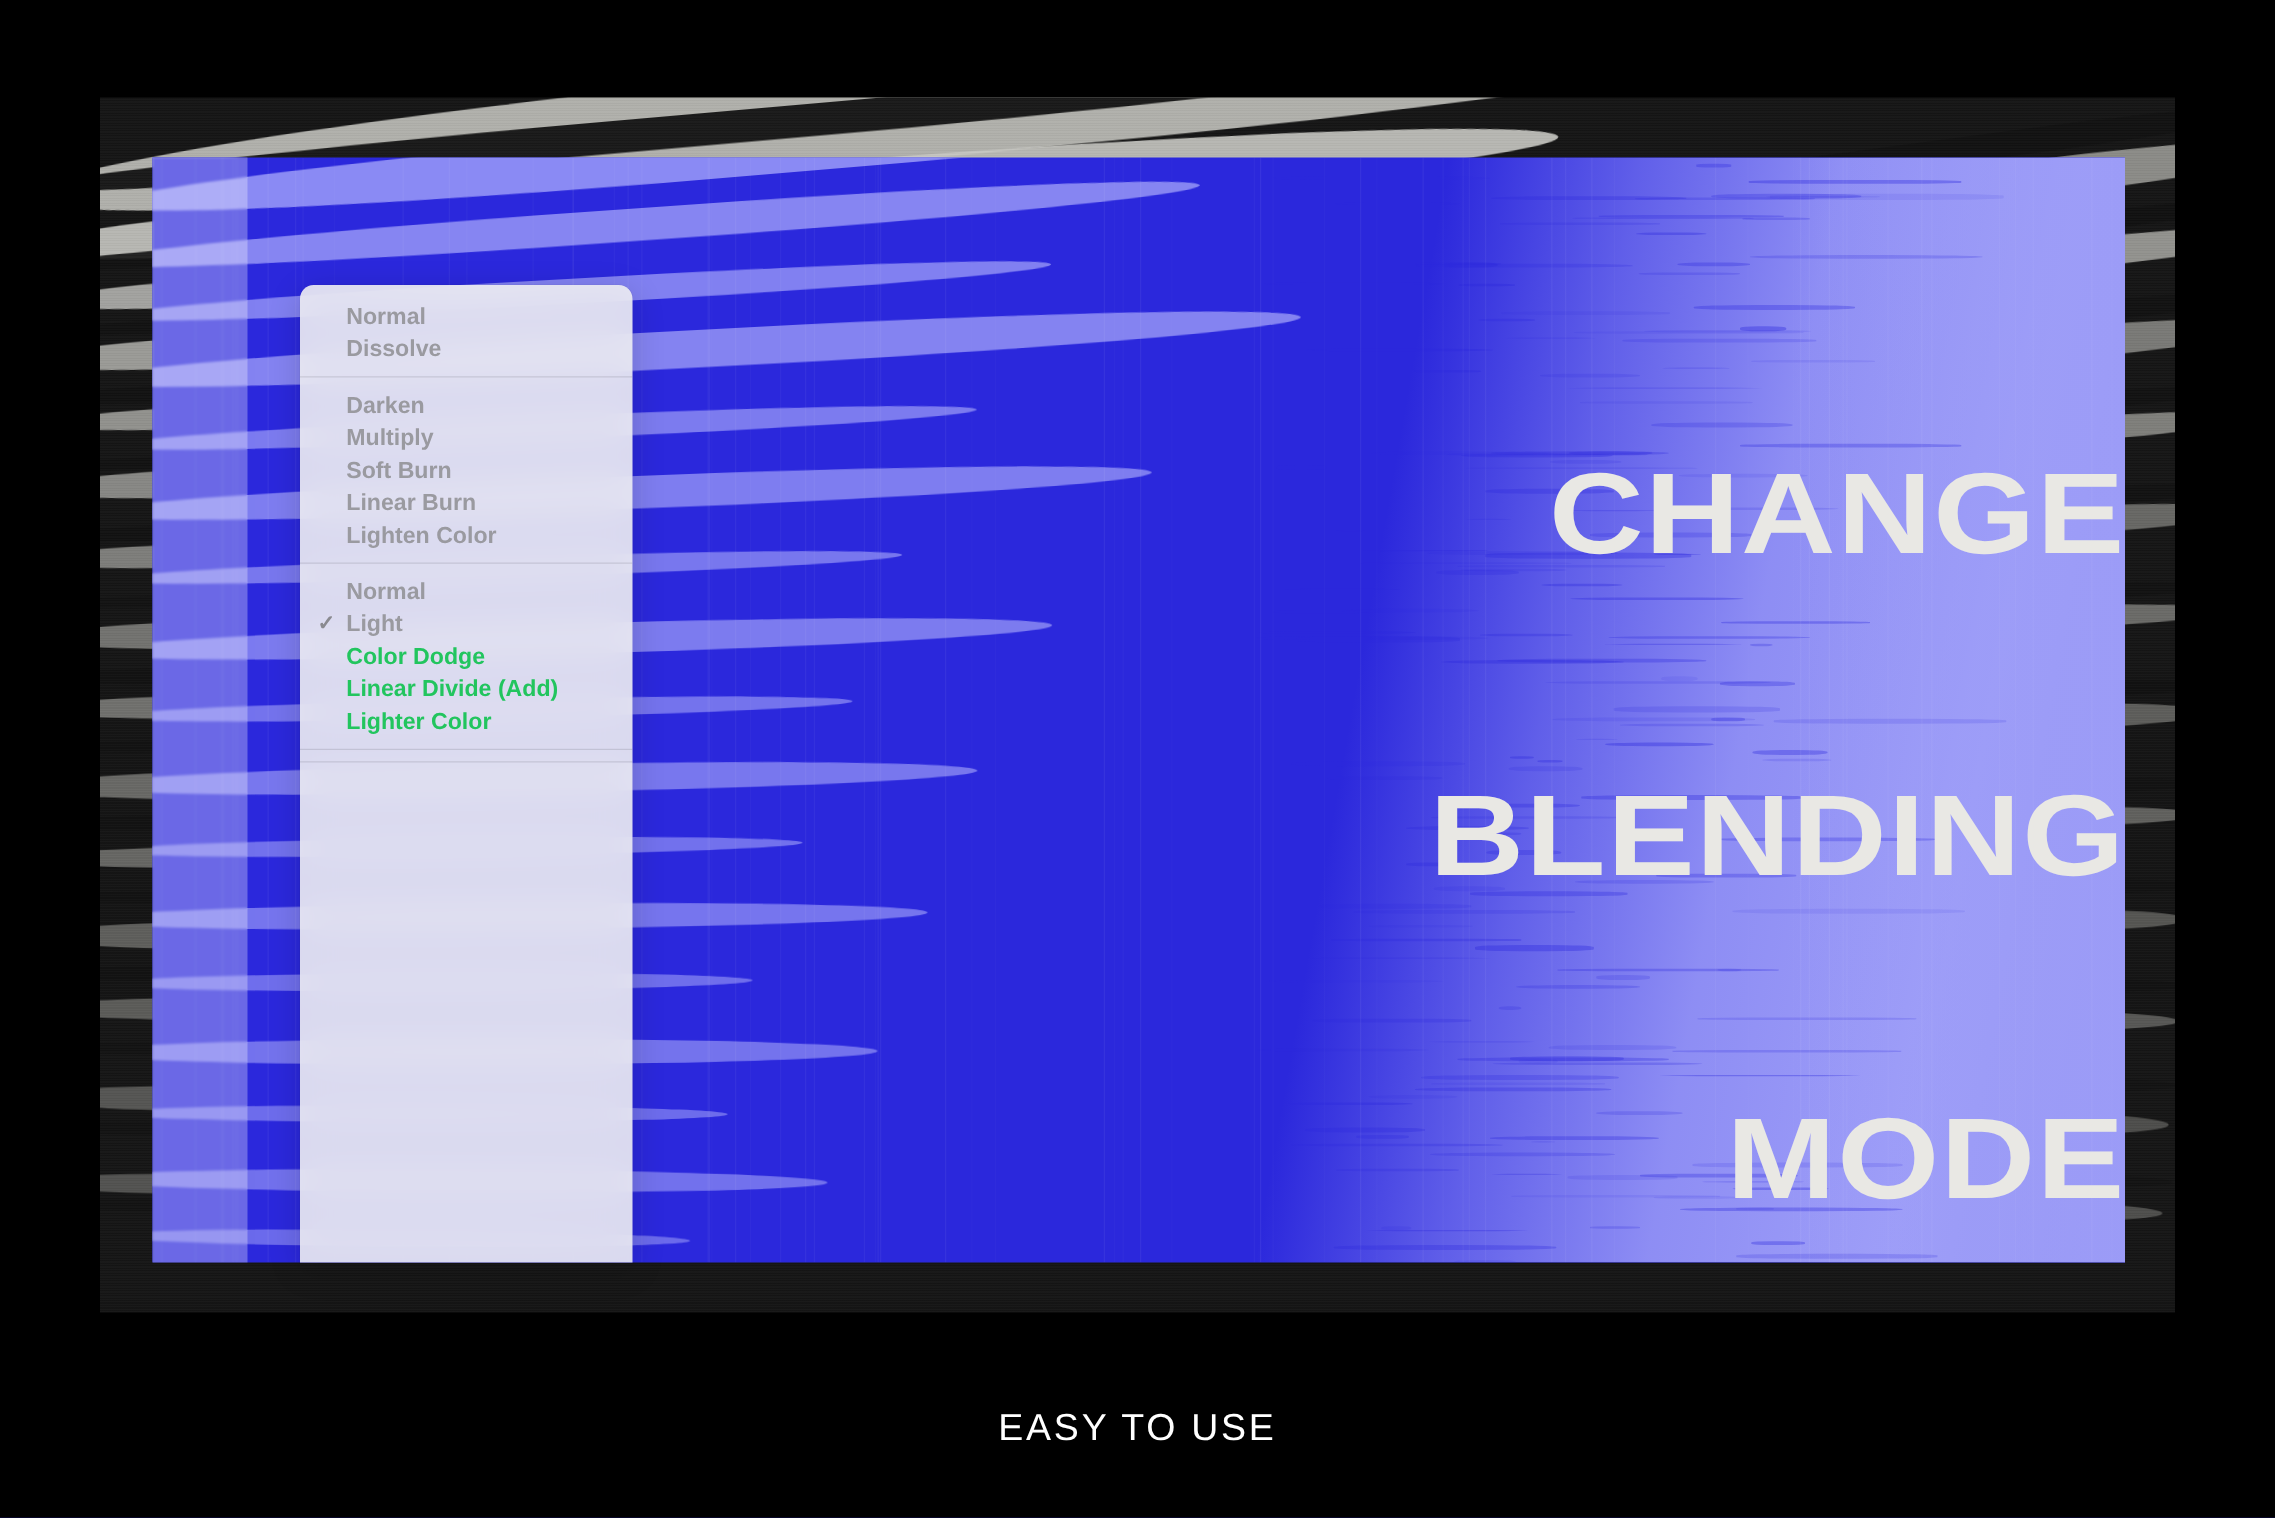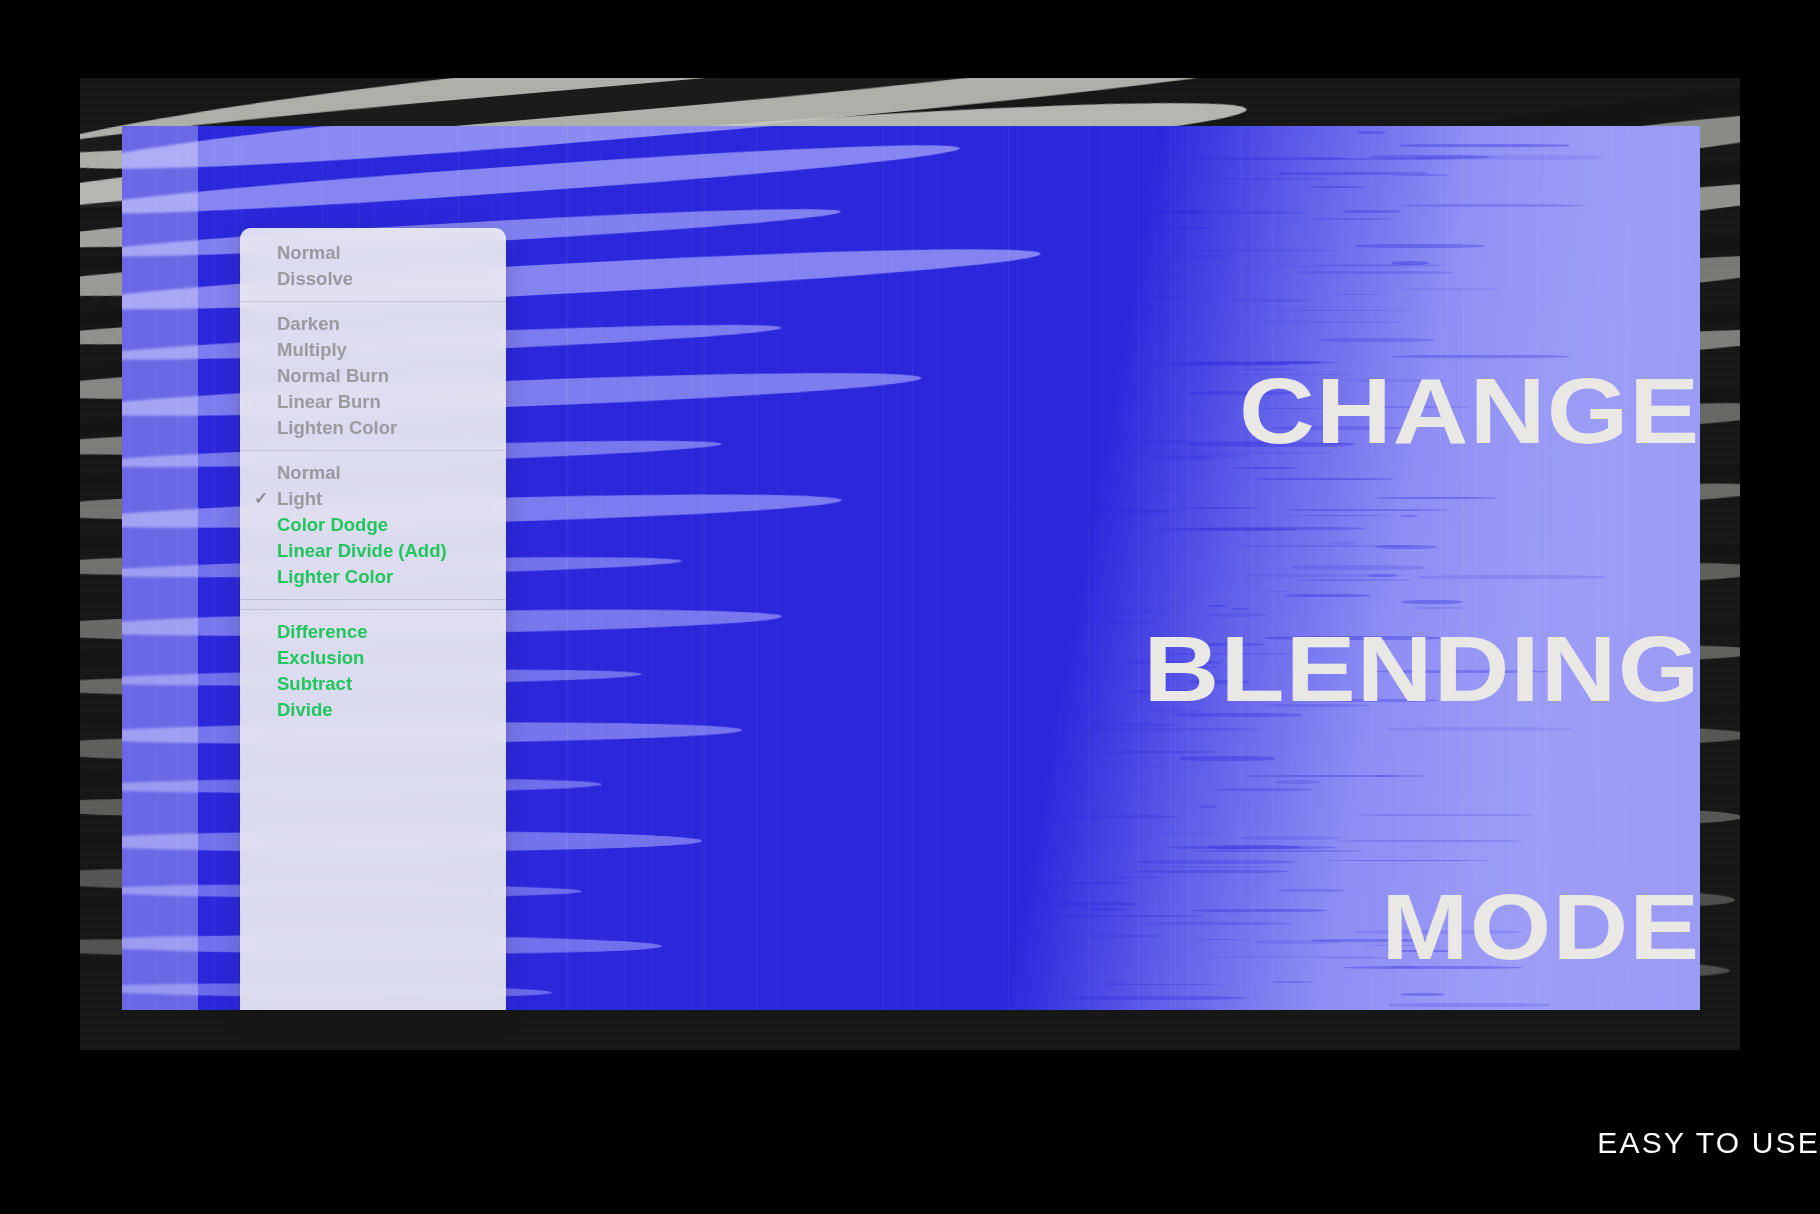--- a/index.html
+++ b/index.html
@@ -125,21 +125,21 @@
   .mi .tick{
     position:absolute; left:14px; top:0;
     width:14px; height:26px;
     color:#8a8a90;
     font-size:17px; line-height:26px;
   }
 
   
   .caption{
     position:absolute; left:0; right:0; top:1126px;
-    text-align:right;
+    text-align:center;
     color:#fff;
     font-size:30px;
     letter-spacing:2.2px;
     font-weight:400;
   }
 </style>
 </head>
 <body>
 
 <div id="stage">
@@ -471,37 +471,31 @@
 
   <div class="menu" id="menu">
       <div class="grp">
         <div class="mi dim"><span>Normal</span></div>
         <div class="mi dim"><span>Dissolve</span></div>
       </div>
       <div class="sep"></div>
       <div class="grp">
         <div class="mi dim"><span>Darken</span></div>
         <div class="mi dim"><span>Multiply</span></div>
-        <div class="mi dim"><span>Normal Burn</span></div>
+        <div class="mi dim"><span>Soft Burn</span></div>
         <div class="mi dim"><span>Linear Burn</span></div>
         <div class="mi dim"><span>Lighten Color</span></div>
       </div>
       <div class="sep"></div>
       <div class="grp">
         <div class="mi dim"><span>Normal</span></div>
         <div class="mi dim"><span class="tick">✓</span><span>Light</span></div>
         <div class="mi"><span>Color Dodge</span></div>
         <div class="mi"><span>Linear Divide (Add)</span></div>
         <div class="mi"><span>Lighter Color</span></div>
       </div>
       <div class="sep"></div>
       <div class="sep"></div>
-      <div class="grp">
-        <div class="mi"><span>Difference</span></div>
-        <div class="mi"><span>Exclusion</span></div>
-        <div class="mi"><span>Subtract</span></div>
-        <div class="mi"><span>Divide</span></div>
-      </div>
     </div>
 
   <div class="caption">EASY TO USE</div>
 
 </div>
 
 </body></html>

